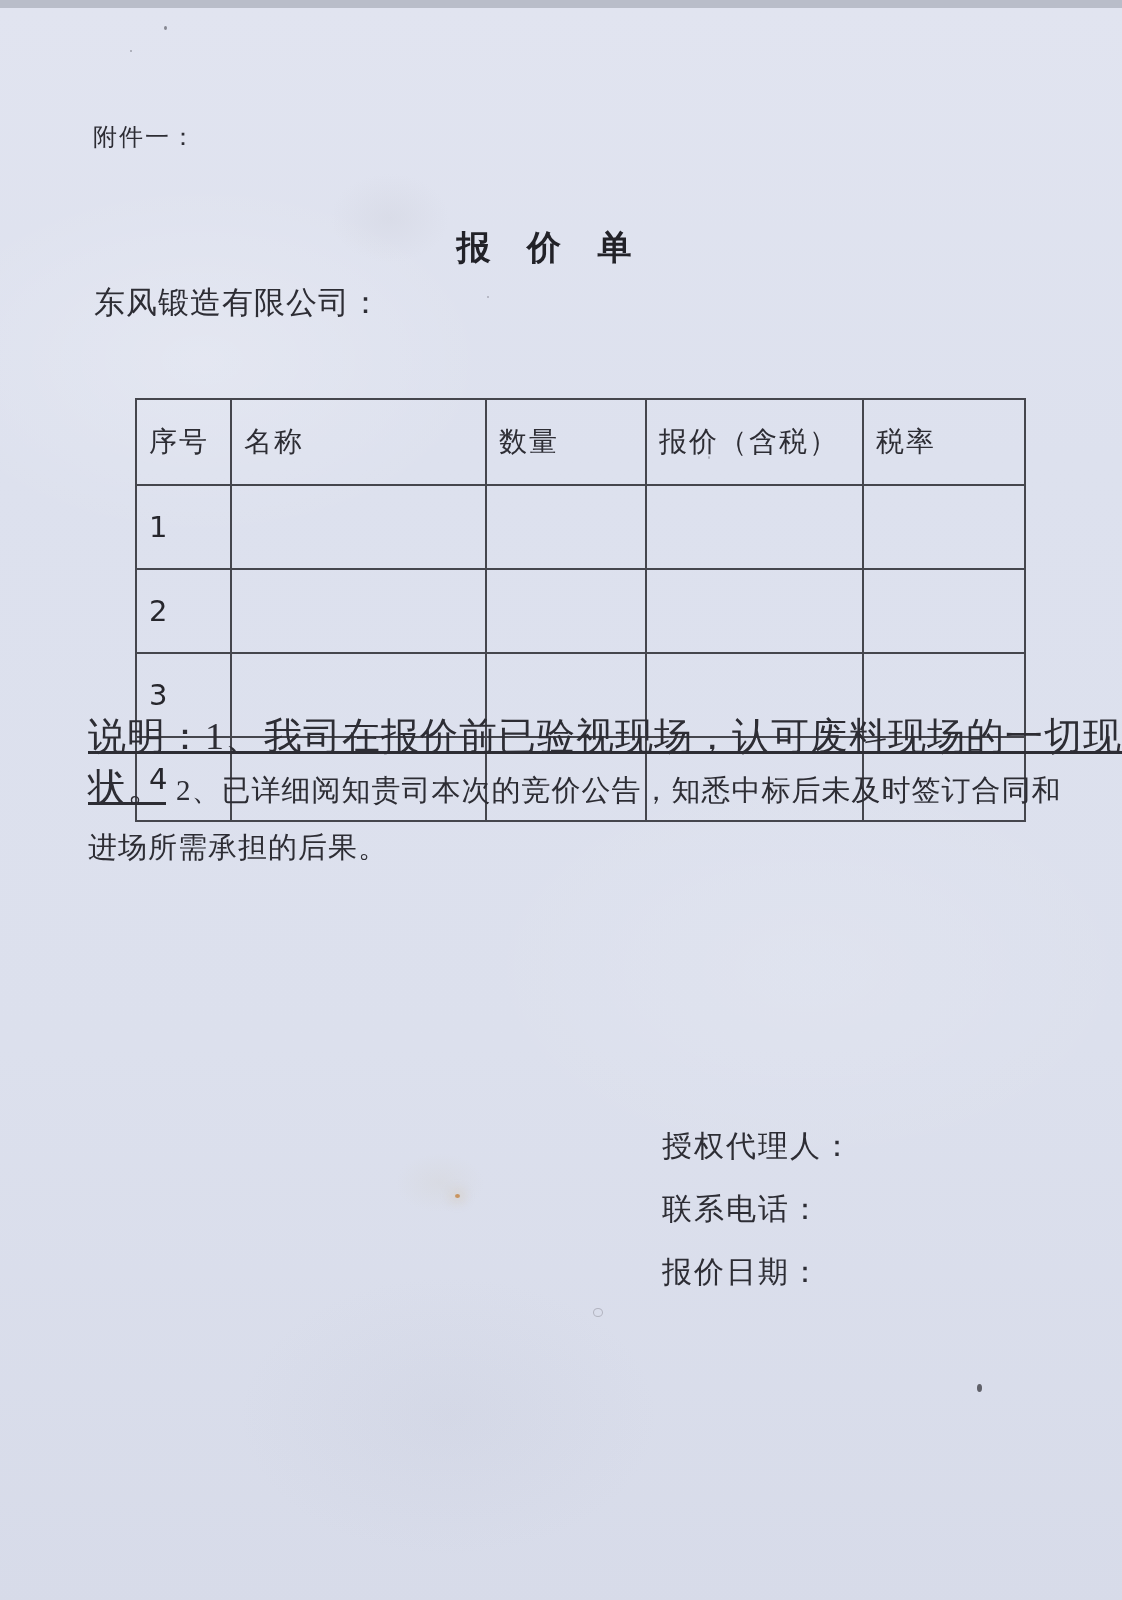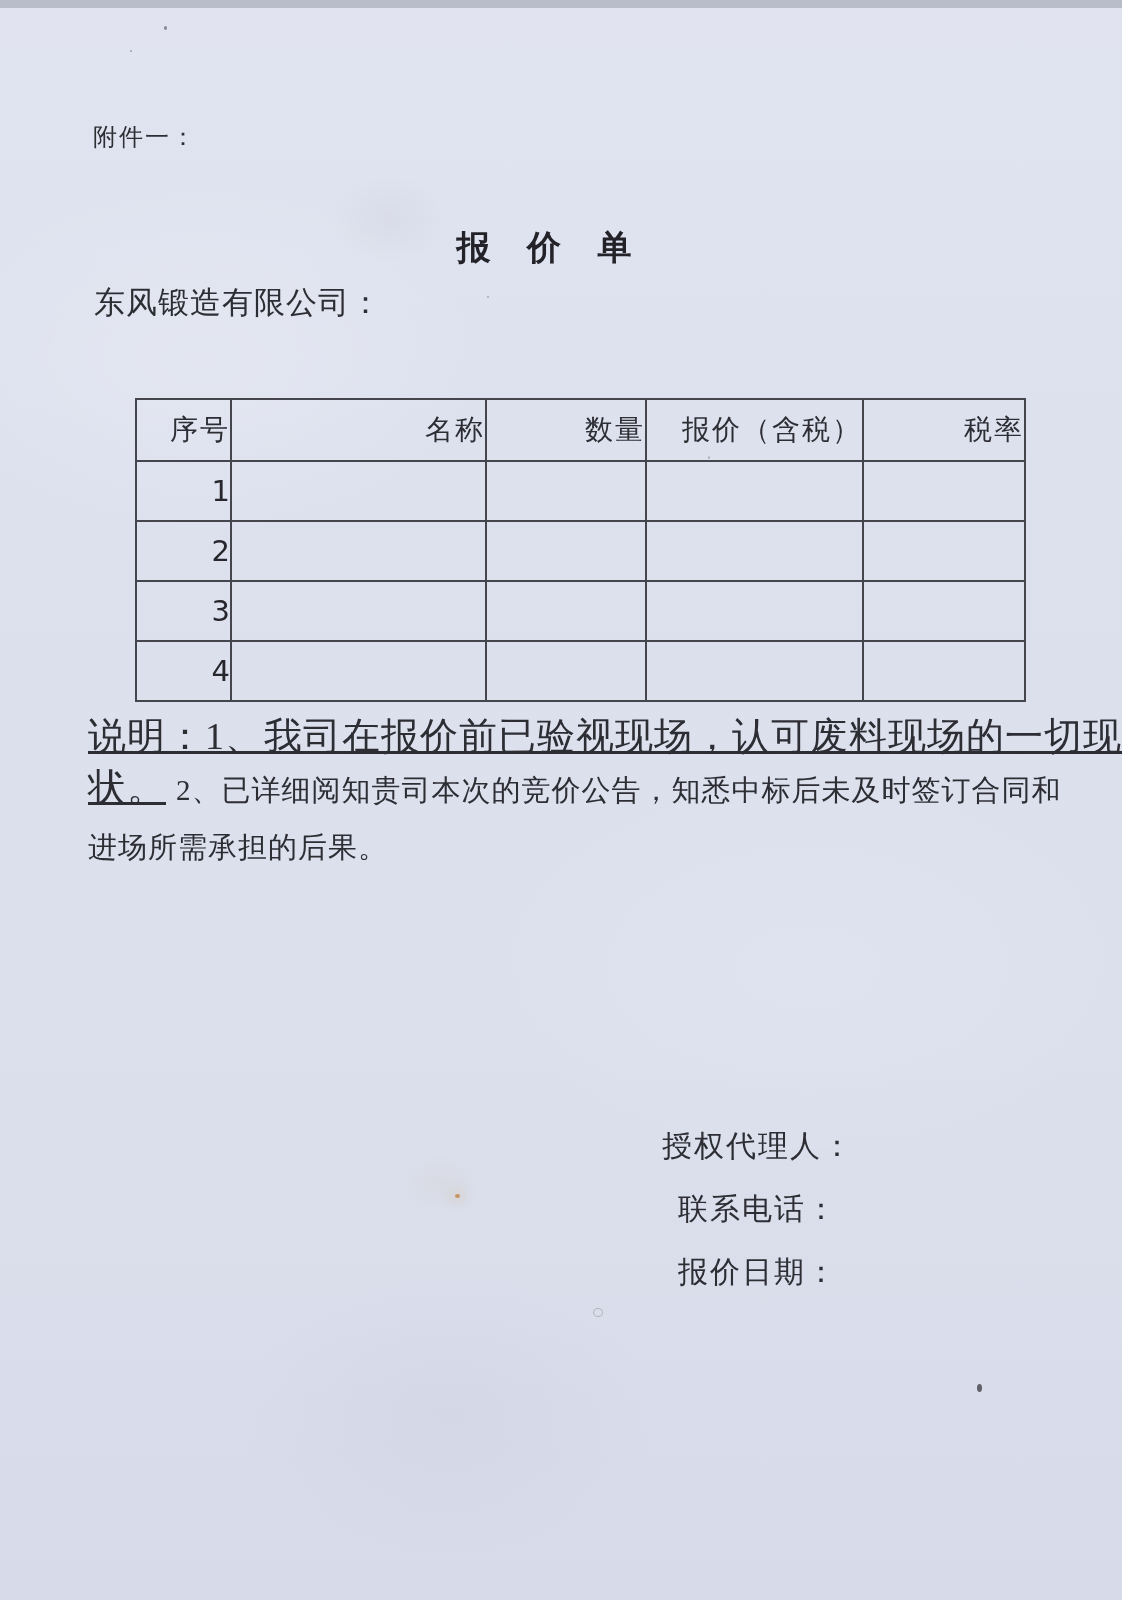--- a/index.html
+++ b/index.html
@@ -63,23 +63,23 @@
     left: 135px;
     top: 390px;
     width: 889px;
     border-collapse: collapse;
     table-layout: fixed;
     font-size: 28px;
     color: #2d2d34;
   }
   table.quote th, table.quote td {
     border: 2px solid #45464d;
-    text-align: right;
+    text-align: left;
     vertical-align: middle;
-    padding: 0;
+    padding: 12px;
     font-weight: normal;
   }
   table.quote thead th { height: 60px; letter-spacing: 2px; }
   table.quote tbody td { height: 58px; }
   td.rownum {
     font-family: "DejaVu Sans", "Liberation Sans", sans-serif;
     font-size: 29px;
     color: #26262c;
   }
 
@@ -108,21 +108,21 @@
   }
 
   
   .sigblock {
     position: absolute;
     left: 662px;
     top: 1118px;
     font-size: 30px;
     letter-spacing: 2px;
   }
-  .sigblock .sigline { height: 63px; line-height: 40px; text-align: center; }
+  .sigblock .sigline { height: 63px; line-height: 40px; }
 
   
   .speck {
     position: absolute;
     border-radius: 50%;
     pointer-events: none;
   }
   .speck.s1 { left: 164px; top: 18px;  width: 3px; height: 4px; background: rgba(60,60,70,0.55); }
   .speck.s2 { left: 130px; top: 42px;  width: 2px; height: 2px; background: rgba(80,80,90,0.45); }
   .speck.s3 { left: 977px; top: 1376px; width: 5px; height: 8px; background: rgba(55,55,62,0.75); }

